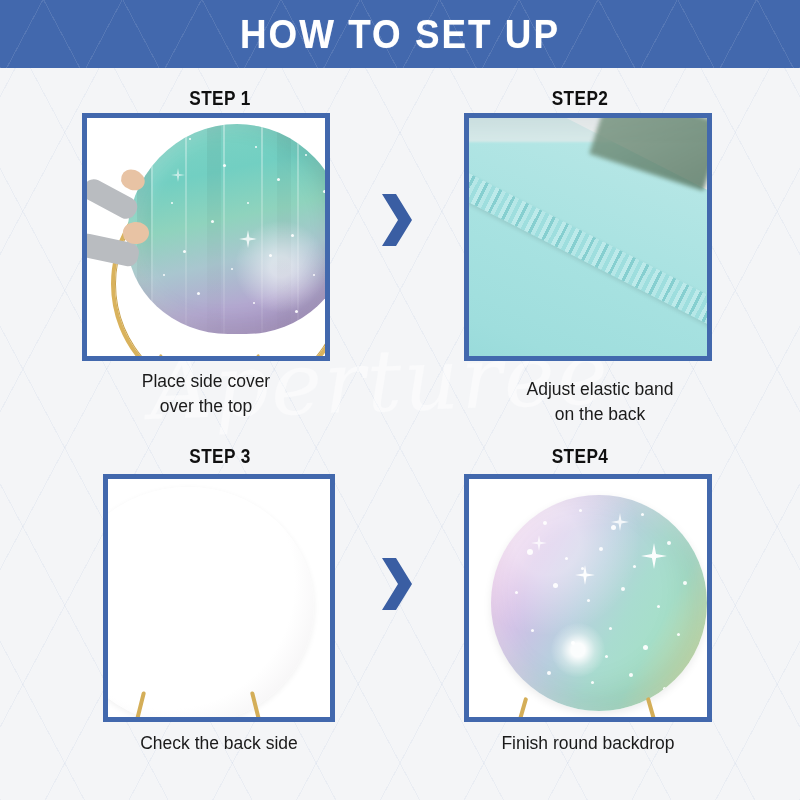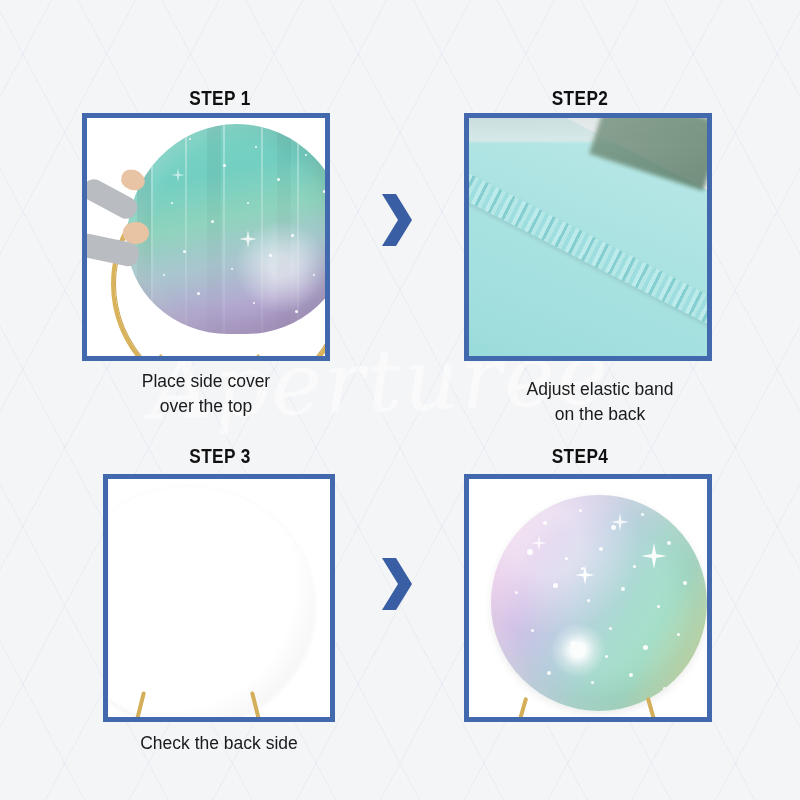--- a/index.html
+++ b/index.html
@@ -198,20 +198,24 @@
   }
   .s4-leg{position:absolute;background:#d4ae58;width:4px;border-radius:2px;}
 </style>
 </head>
 <body>
 
 <div id="page">
 
   <div class="bg-lattice"></div>
 
+  <div class="header">
+    <div class="lattice"></div>
+    <div class="title">HOW TO SET UP</div>
+  </div>
 
   <div class="watermark">Aperturee</div>
 
   <div class="step-label" style="left:110px;top:86px;width:220px;">STEP 1</div>
 
   <div class="frame" style="left:82px;top:113px;width:248px;height:248px;">
     <div class="photo">
 
       <div class="s1-hoop"></div>
       <div class="s1-leg" style="left:70px;top:236px;height:20px;transform:rotate(16deg);"></div>
@@ -339,14 +343,15 @@
         <div class="sparkle" style="left:84px;top:70px;width:20px;height:20px;"></div>
         <div class="sparkle" style="left:150px;top:48px;width:26px;height:26px;"></div>
         <div class="sparkle" style="left:40px;top:40px;width:16px;height:16px;opacity:.75;"></div>
         <div class="sparkle" style="left:120px;top:18px;width:18px;height:18px;opacity:.8;"></div>
       </div>
       <div class="s4-leg" style="left:52px;top:218px;height:24px;transform:rotate(16deg);"></div>
       <div class="s4-leg" style="left:180px;top:218px;height:24px;transform:rotate(-16deg);"></div>
     </div>
   </div>
 
+  <div class="caption" style="left:464px;top:731px;width:248px;">Finish round backdrop</div>
 
 </div>
 
 </body></html>

